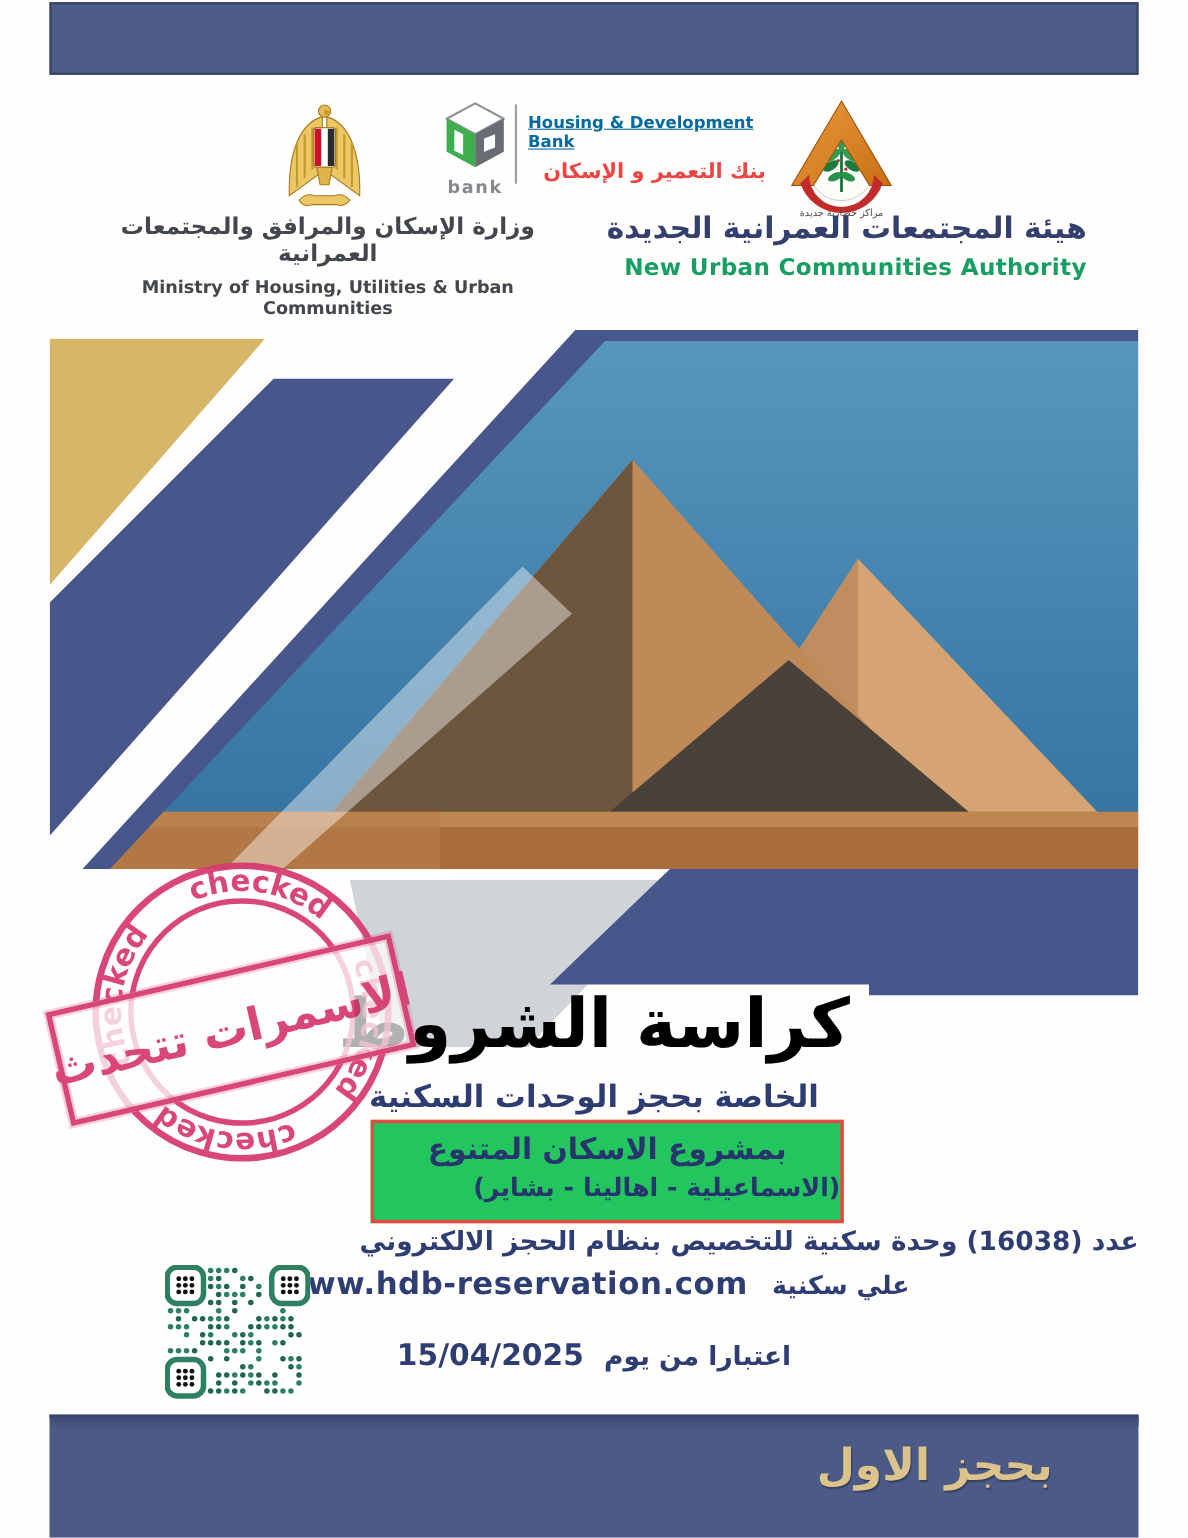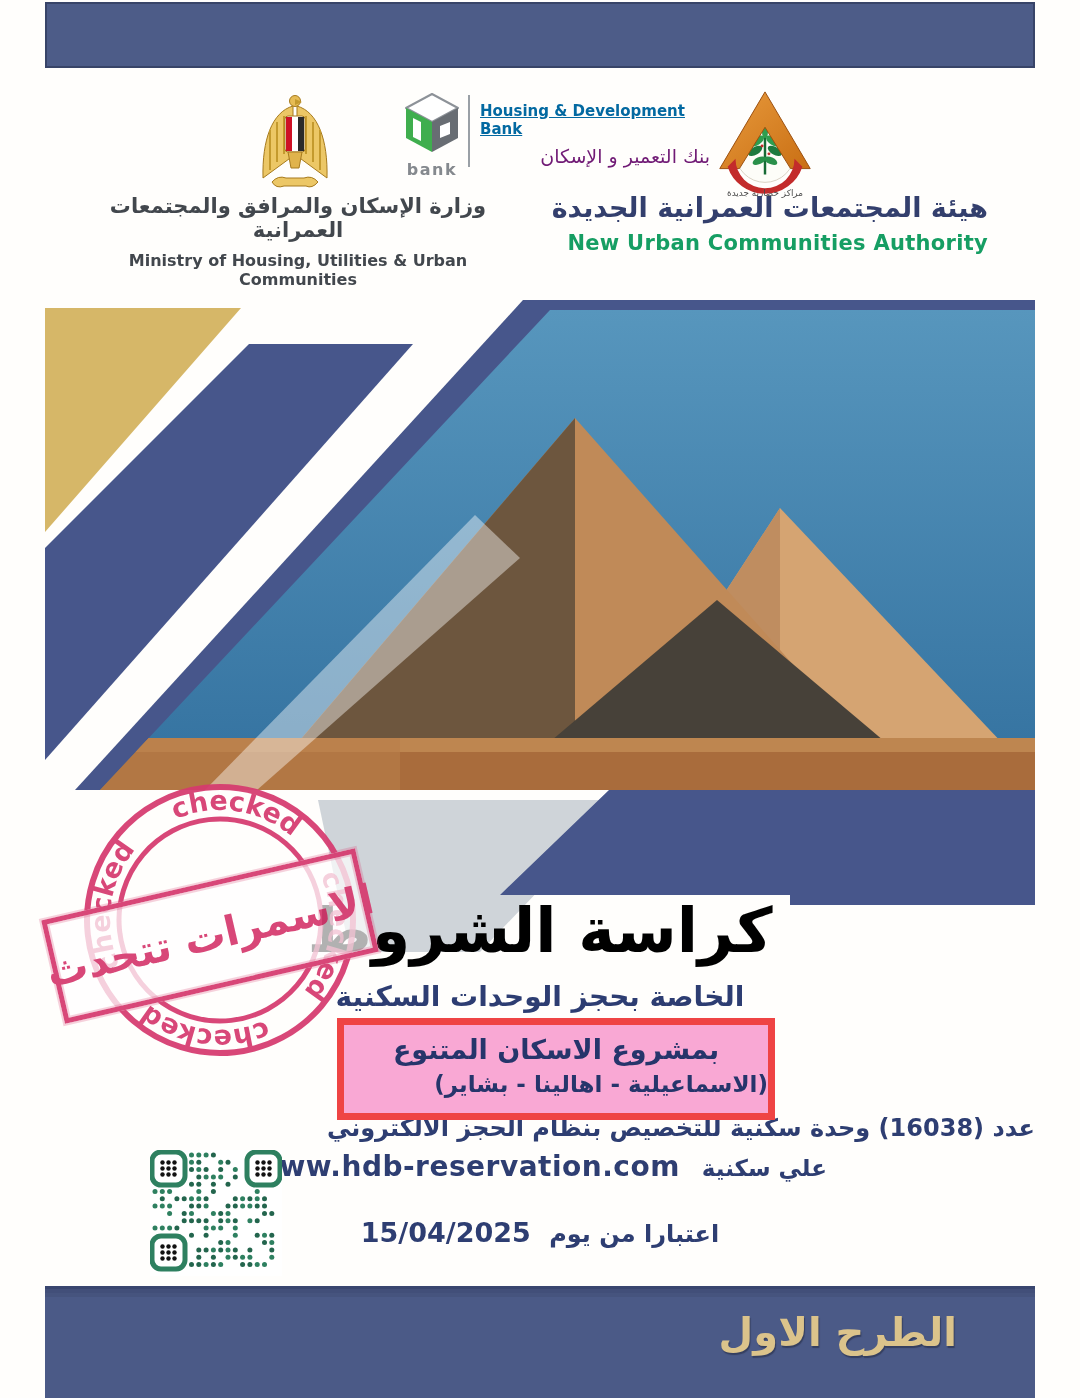--- a/index.html
+++ b/index.html
@@ -17,21 +17,21 @@
   .hdr-text{position:absolute;text-align:center;color:#42474d;}
   .ministry-block{left:82px;top:194px;width:432px;}
   .ministry-ar{font-size:21px;font-weight:bold;direction:rtl;}
   .ministry-en{font-size:16px;font-weight:bold;margin-top:9px;}
   .nuca-block{left:540px;top:192px;width:448px;text-align:right;}
   .nuca-ar{font-size:27px;font-weight:bold;color:#333f6d;direction:rtl;}
   .nuca-en{font-size:21px;font-weight:bold;color:#169e63;margin-top:8px;letter-spacing:.3px;}
   .hdb-divider{position:absolute;left:468px;top:95px;width:2px;height:72px;background:#9aa0a6;}
   .hdb-text{position:absolute;left:480px;top:102px;width:230px;}
   .hdb-en{font-size:15px;font-weight:bold;color:#0369a1;text-decoration:underline;}
-  .hdb-ar{font-size:19px;font-weight:normal;color:#701a75;margin-top:7px;direction:rtl;text-align:right;}
+  .hdb-ar{font-size:19px;font-weight:bold;color:#ef4444;margin-top:7px;direction:rtl;text-align:center;}
   
   .hero{position:absolute;left:45px;top:300px;width:990px;height:700px;}
   .hero .shape{position:absolute;}
   .stripe-gold{left:0;top:0;width:400px;height:300px;background:#d6b768;
                clip-path:polygon(0px 8px,196px 8px,0px 232px);}
   .stripe-navy-wide{left:0;top:0;width:500px;height:520px;background:#47568b;
                clip-path:polygon(204px 44px,368px 44px,0px 460px,0px 248px);}
   .photo-frame{left:30px;top:0;width:960px;height:490px;background:#47568b;
                clip-path:polygon(448px 0px,960px 0px,960px 490px,0px 490px);}
   .photo{left:55px;top:10px;width:935px;height:480px;
@@ -51,21 +51,21 @@
                 border:5px solid #d63a6f;background:rgba(255,255,255,.75);
                 box-shadow:0 0 0 2px rgba(214,58,111,.25), inset 0 0 0 2px rgba(214,58,111,.25);
                 transform:rotate(-13deg);display:flex;align-items:center;justify-content:center;}
   .stamp-banner span{font-size:41px;font-weight:bold;color:#d63a6f;direction:rtl;white-space:nowrap;}
   
   .title-main{position:absolute;left:45px;top:894px;width:990px;text-align:center;
               font-size:62px;font-weight:bold;color:#000000;direction:rtl;z-index:4;}
   .title-sub{position:absolute;left:45px;top:980px;width:990px;text-align:center;
              font-size:28px;font-weight:bold;color:#2d3d72;direction:rtl;z-index:4;}
   .project-box{position:absolute;left:337px;top:1018px;width:424px;height:88px;
-               background:#f9a8d4;border:7px solid #ef4444;text-align:center;direction:rtl;z-index:4;}
+               background:#22c55e;border:3px solid #ef4444;text-align:center;direction:rtl;z-index:4;}
   .project-box .l1{font-size:27px;font-weight:bold;color:#26356b;margin-top:9px;}
   .project-box .l2{font-size:23px;font-weight:bold;color:#26356b;margin-top:6px;text-align:right;}
   .units-line{position:absolute;left:45px;top:1114px;width:990px;text-align:right;direction:rtl;
               font-size:24px;font-weight:bold;color:#2e3e72;}
   .site-line{position:absolute;left:45px;top:1150px;width:990px;text-align:center;direction:rtl;
              font-size:23px;font-weight:bold;color:#2e3e72;}
   .site-line .url{font-size:28px;letter-spacing:.5px;margin-right:14px;direction:ltr;unicode-bidi:embed;}
   .date-line{position:absolute;left:45px;top:1217px;width:990px;text-align:center;direction:rtl;
              font-size:24px;font-weight:bold;color:#2e3e72;}
   .date-line .num{font-size:27px;margin-right:10px;direction:ltr;unicode-bidi:embed;}
@@ -349,16 +349,16 @@
         <circle cx="18.5" cy="96.5" r="2.2" fill="#111"></circle>
         <circle cx="18.5" cy="102.5" r="2.2" fill="#111"></circle>
         <circle cx="18.5" cy="108.5" r="2.2" fill="#111"></circle>
         <circle cx="24.5" cy="96.5" r="2.2" fill="#111"></circle>
         <circle cx="24.5" cy="102.5" r="2.2" fill="#111"></circle>
         <circle cx="24.5" cy="108.5" r="2.2" fill="#111"></circle>
       </svg>
   </div>
 
   <div class="footer-bar">
-    <div class="footer-label">الطرح الاول</div>
+    <div class="footer-label">بحجز الاول</div>
   </div>
 
 </div>
 
 </body></html>

